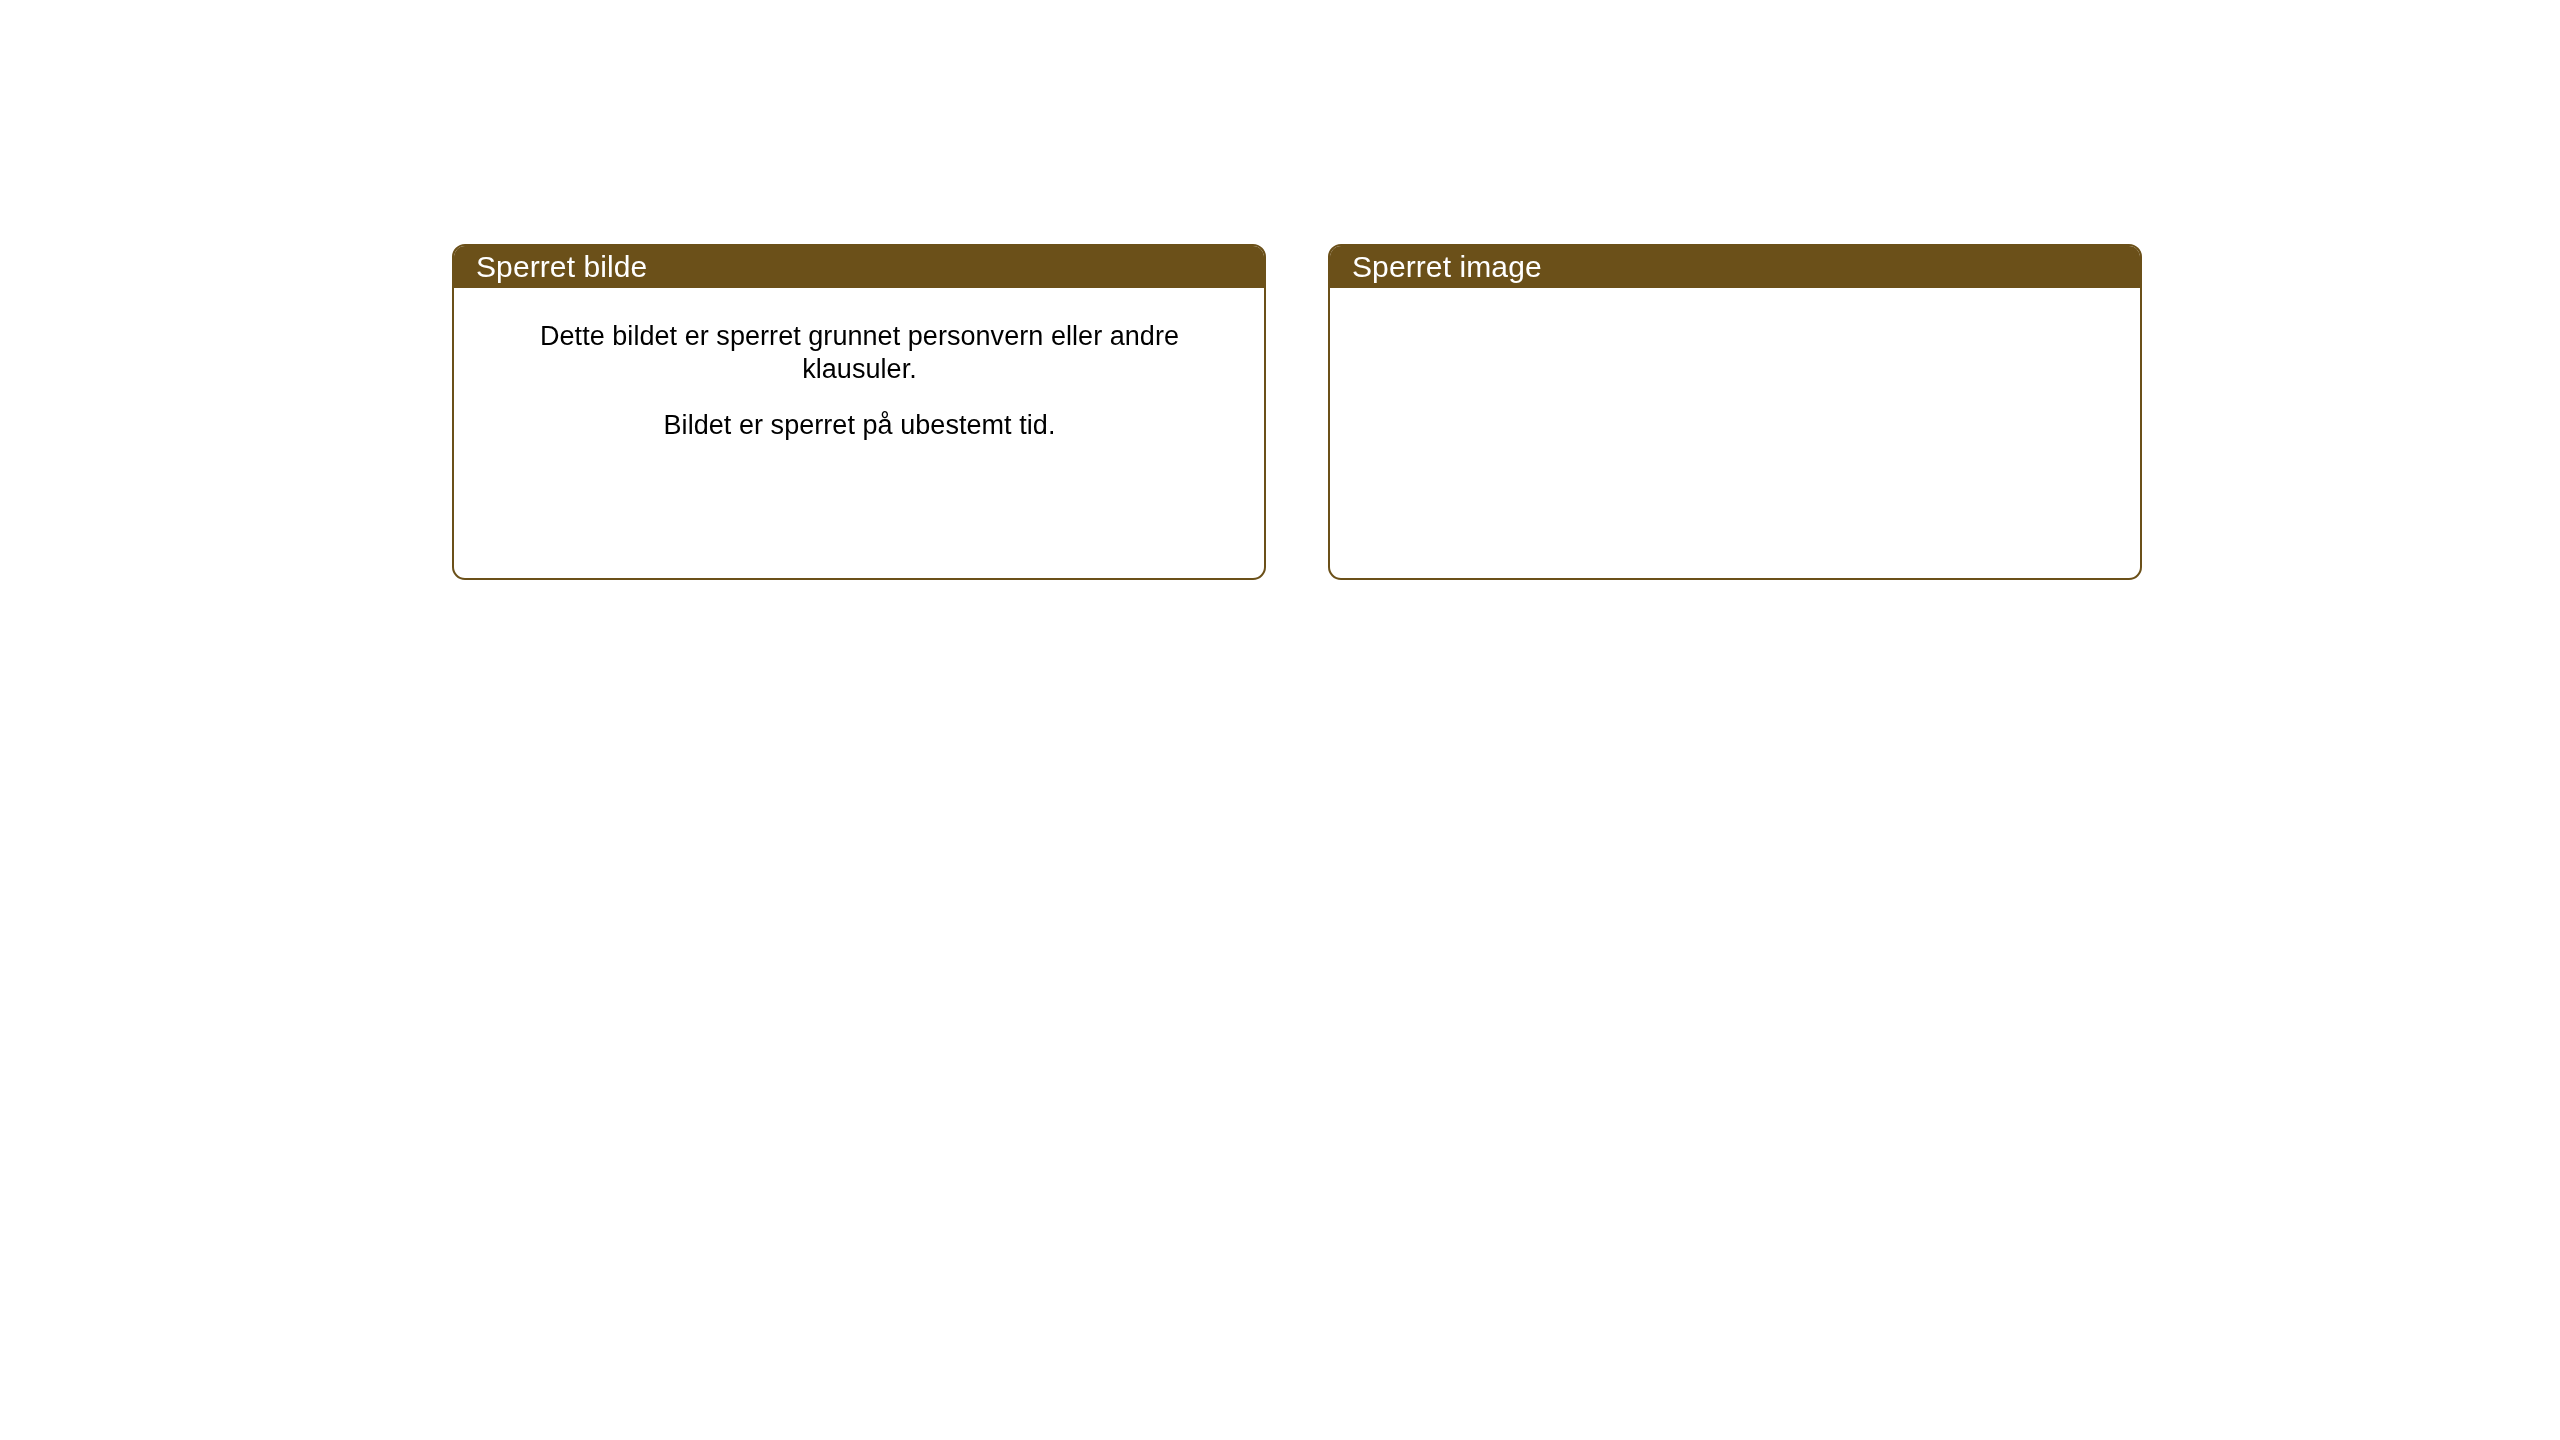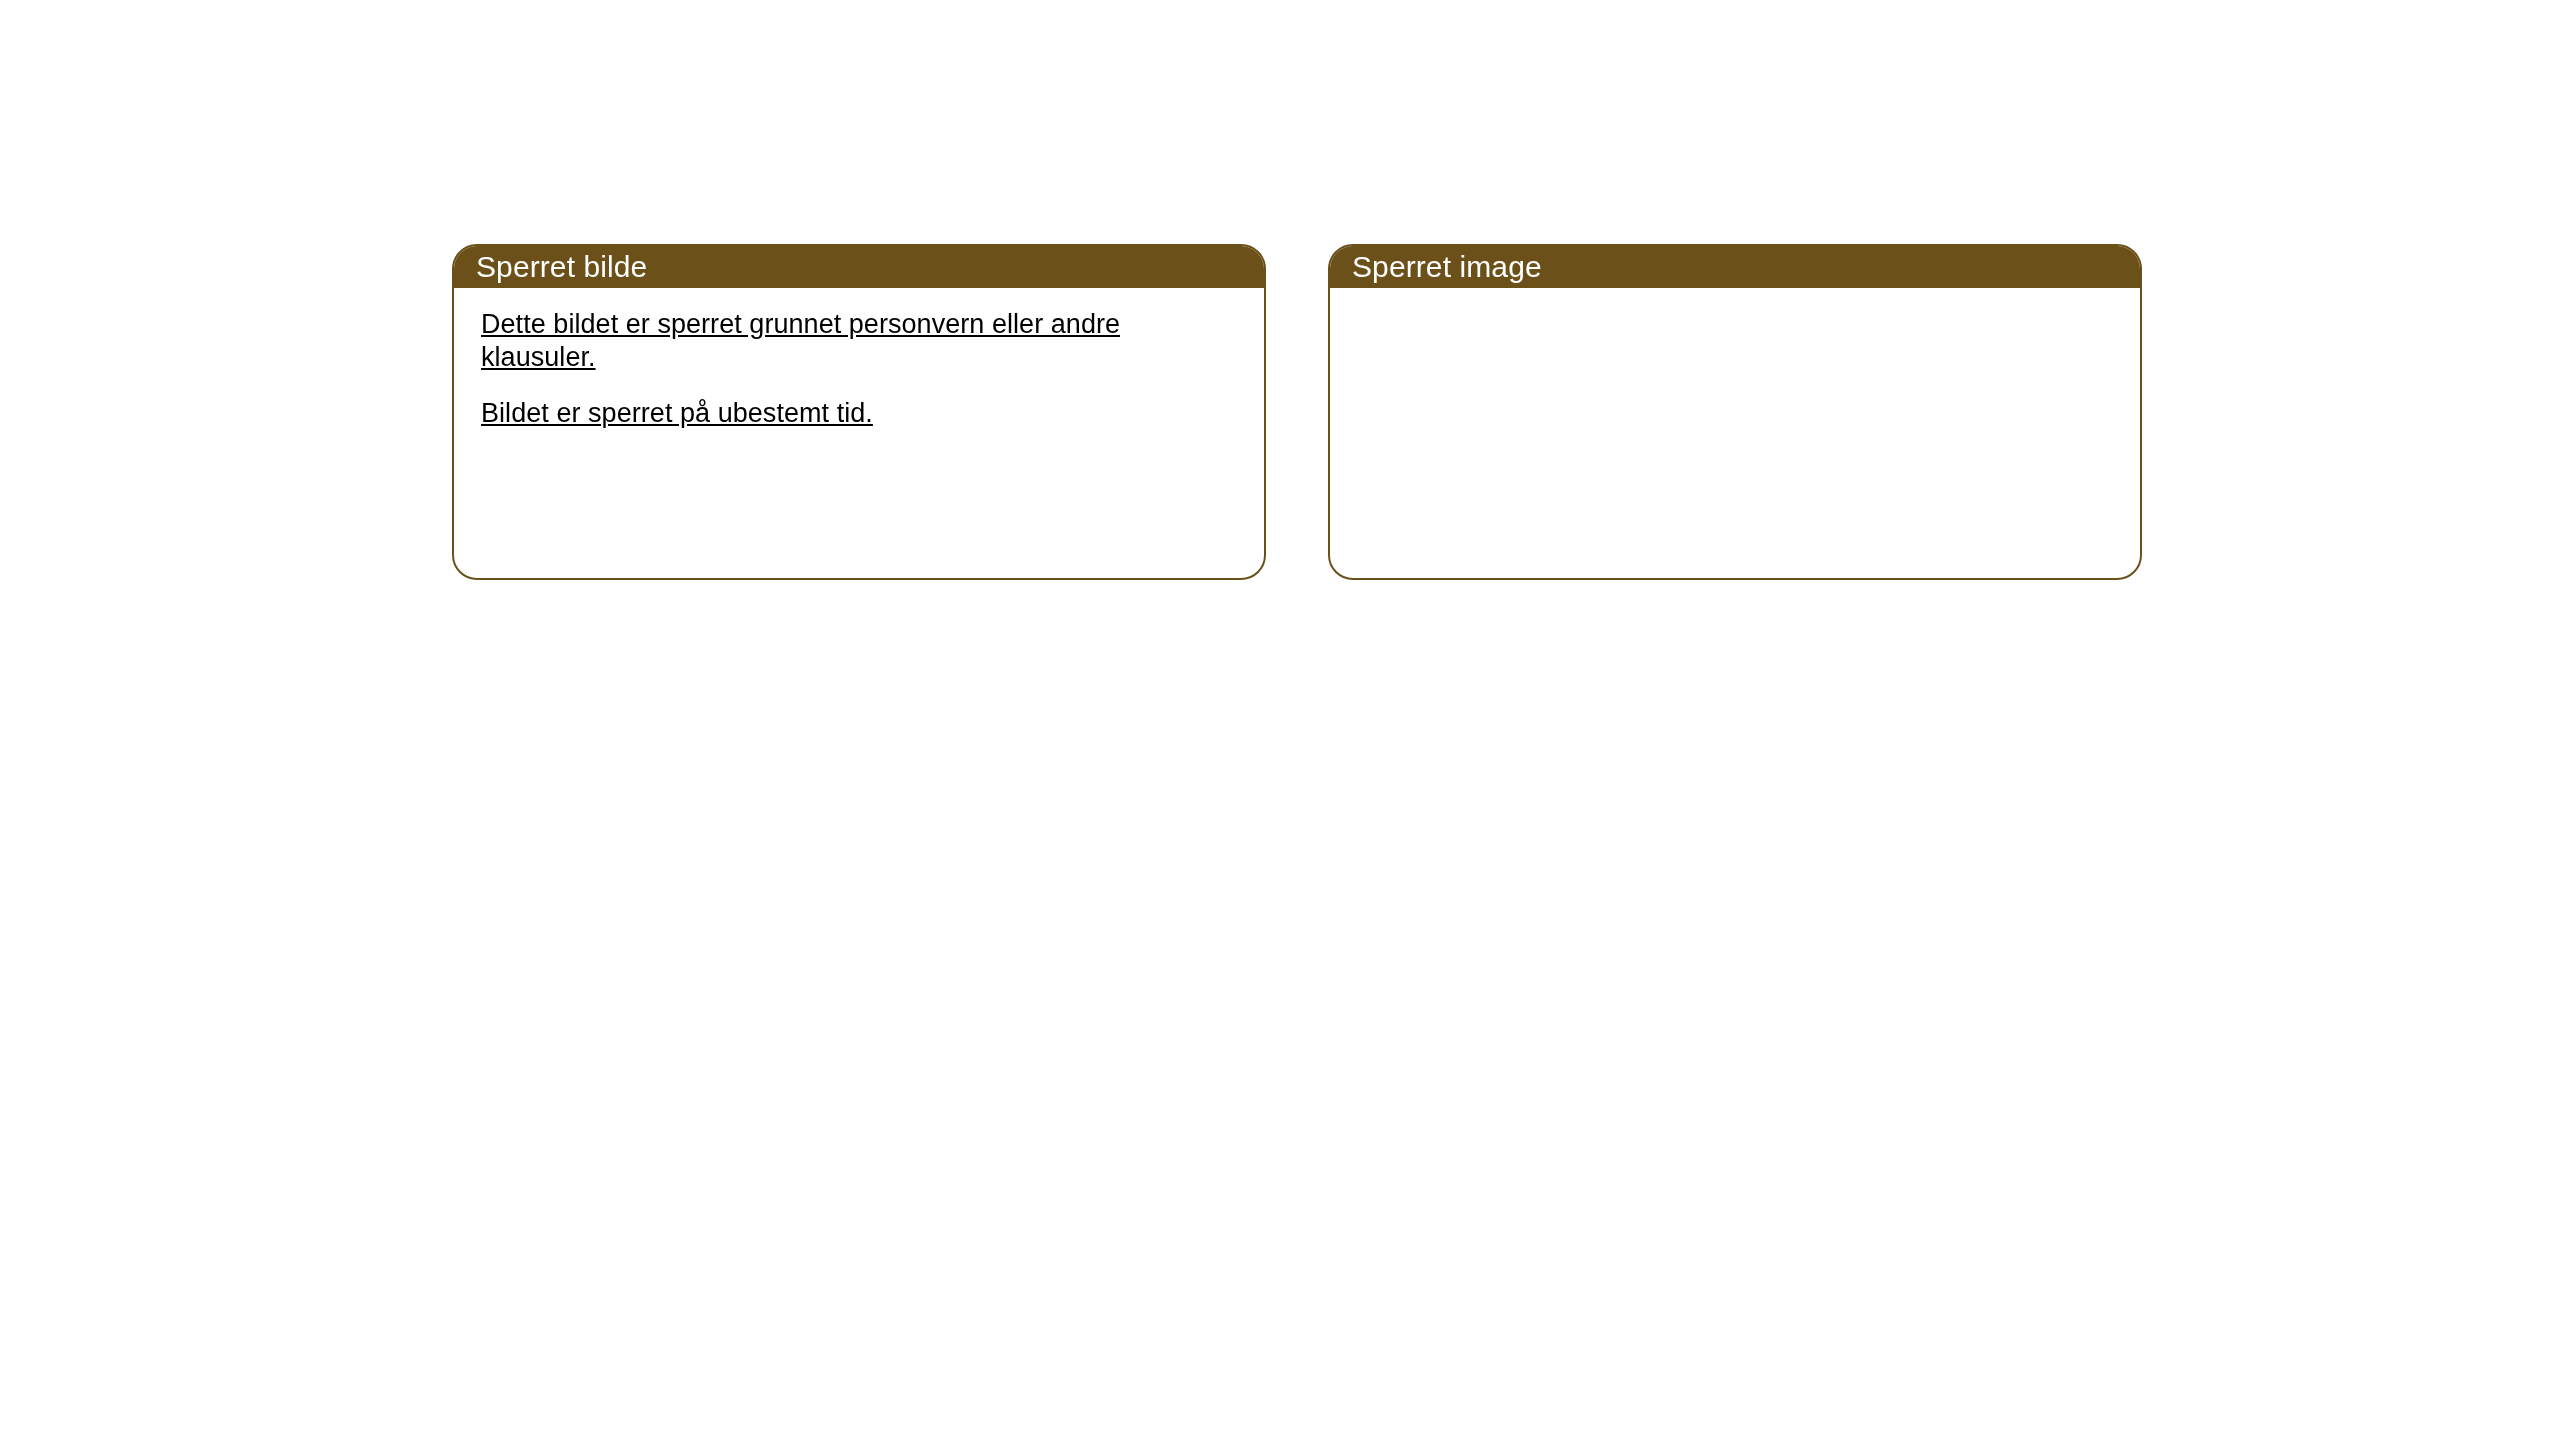--- a/index.html
+++ b/index.html
@@ -21,22 +21,23 @@
     height: 1440px;
     background: #ffffff;
   }
 
   .notice-card {
     position: absolute;
     top: 244px;
     box-sizing: border-box;
     background: #ffffff;
     border: 2px solid #6b5019;
-    border-radius: 25px;
+    border-radius: 13px;
     overflow: hidden;
+    text-align: center;
   }
 
   #card-blocked-no  { left: 452px;  width: 814px;  height: 336px; }
   #card-blocked-en  { left: 1328px; width: 814px;  height: 336px; }
 
   .card-header {
     height: 42px;
     background: #6b5019;
     display: flex;
     align-items: center;
@@ -47,23 +48,22 @@
   .card-title {
     color: #ffffff;
     font-size: 30px;
     line-height: 30px;
     font-weight: 400;
     letter-spacing: 0.1px;
     white-space: nowrap;
   }
 
   .card-body {
-    padding: 20px 26px 0 27px;
+    padding: 32px 26px 0 27px;
     box-sizing: border-box;
-    text-decoration: underline;
   }
 
   .card-paragraph {
     color: #000000;
     font-size: 27px;
     line-height: 33px;
     font-weight: 400;
     margin: 0;
     letter-spacing: 0.05px;
   }

